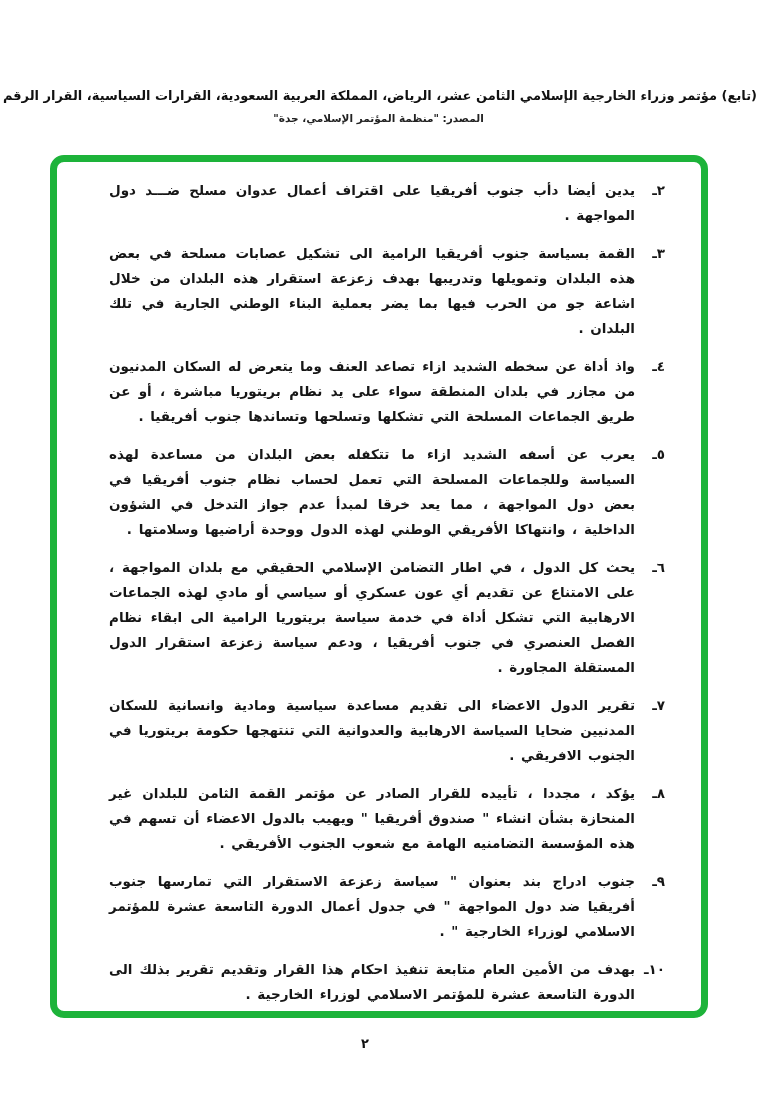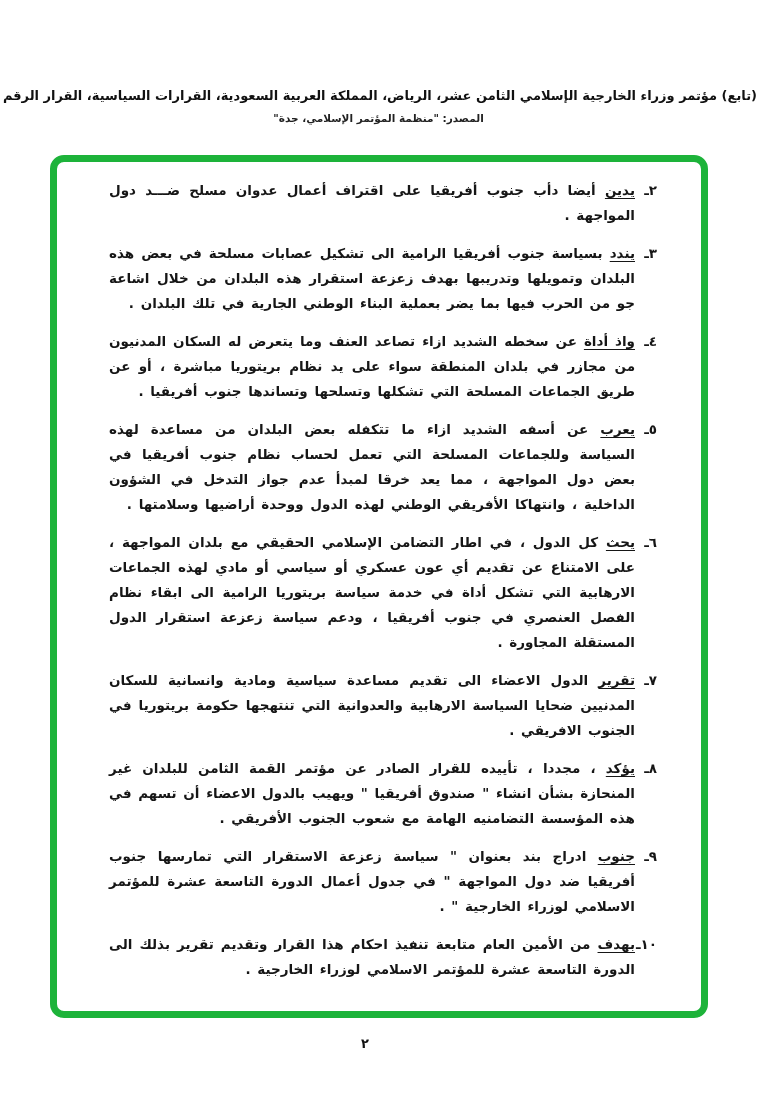--- a/index.html
+++ b/index.html
@@ -71,26 +71,25 @@
   }
   .clause {
     position: relative;
     padding-right: 38px;
     margin-bottom: 13px;
     text-align: justify;
     word-spacing: 2px;
   }
   .clause .clause-number {
     position: absolute;
-    right: 16px;
+    right: 8px;
     top: 0;
     font-weight: bold;
   }
   .clause .clause-lead {
-    text-decoration: underline;
     text-underline-offset: 3px;
   }
   
   .page-number {
     position: absolute;
     top: 1036px;
     left: 0;
     width: 730px;
     text-align: center;
     font-size: 13px;
@@ -113,21 +112,21 @@
   <div class="clauses">
 
   <div class="clause">
     <span class="clause-number">٢ـ</span>
     <span class="clause-lead">يدين</span>
     <span class="clause-text"> أيضا دأب جنوب أفريقيا على اقتراف أعمال عدوان مسلح ضـــد دول المواجهة .</span>
   </div>
 
   <div class="clause">
     <span class="clause-number">٣ـ</span>
-    <span class="clause-lead">يندد</span>
+    <span class="clause-lead">القمة</span>
     <span class="clause-text"> بسياسة جنوب أفريقيا الرامية الى تشكيل عصابات مسلحة في بعض هذه البلدان وتمويلها وتدريبها بهدف زعزعة استقرار هذه البلدان من خلال اشاعة جو من الحرب فيها بما يضر بعملية البناء الوطني الجارية في تلك البلدان .</span>
   </div>
 
   <div class="clause">
     <span class="clause-number">٤ـ</span>
     <span class="clause-lead">واذ أداة</span>
     <span class="clause-text"> عن سخطه الشديد ازاء تصاعد العنف وما يتعرض له السكان المدنيون من مجازر في بلدان المنطقة سواء على يد نظام بريتوريا مباشرة ، أو عن طريق الجماعات المسلحة التي تشكلها وتسلحها وتساندها جنوب أفريقيا .</span>
   </div>
 
   <div class="clause">

